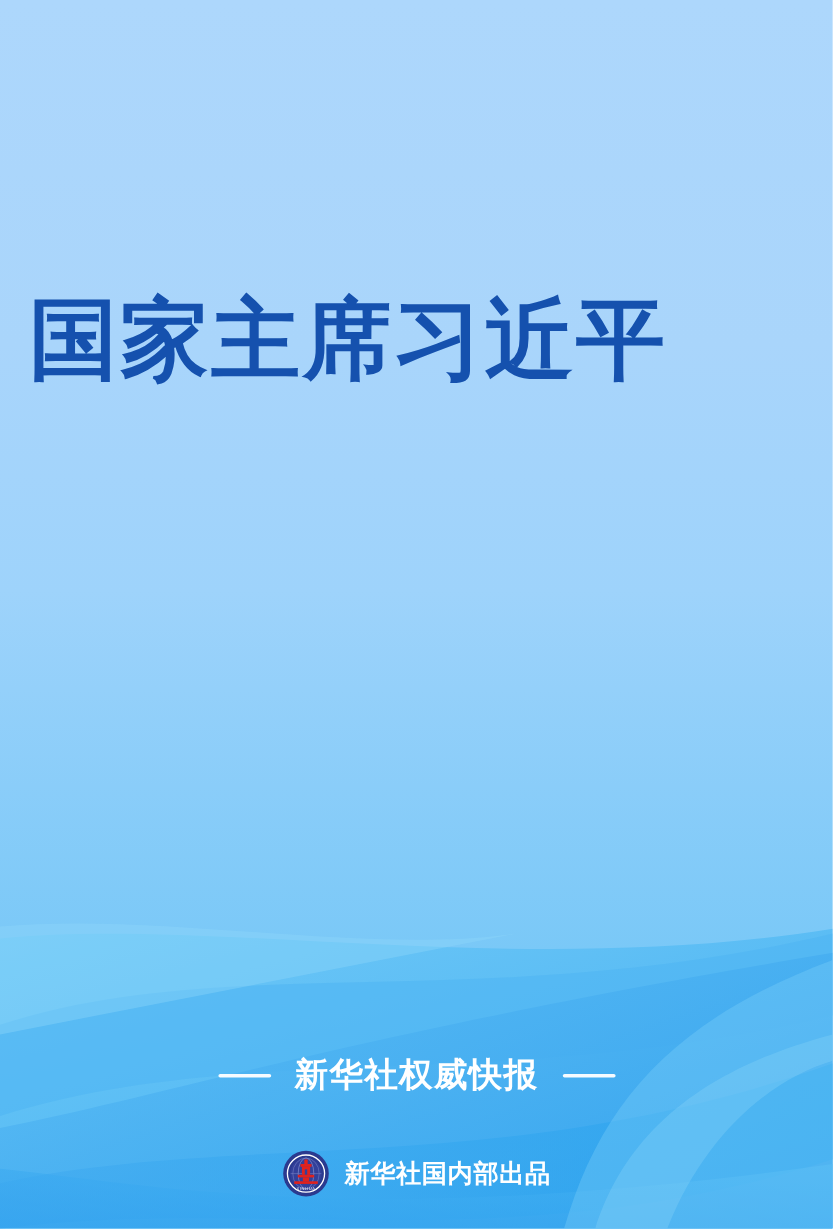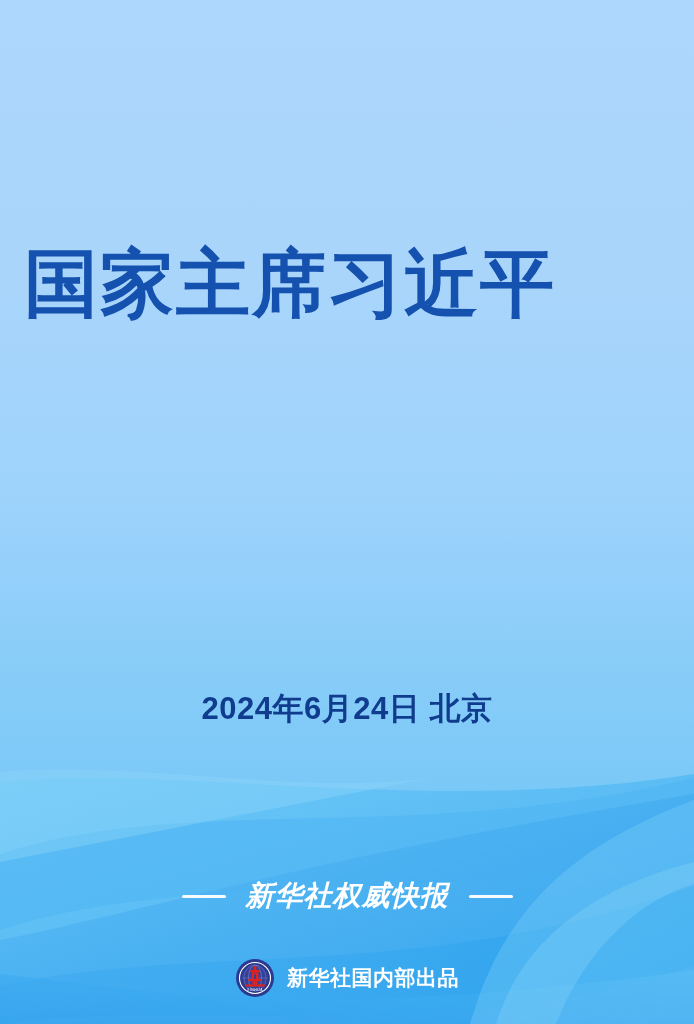--- a/index.html
+++ b/index.html
@@ -72,21 +72,20 @@
   
   .brand-banner {
     position: absolute;
     top: 877px;
     left: 0;
     width: 694px;
     display: flex;
     align-items: center;
     justify-content: center;
     gap: 20px;
-    font-style: italic;
   }
   .banner-rule {
     width: 44px;
     height: 3px;
     background: #ffffff;
     opacity: 0.95;
     border-radius: 2px;
   }
   .banner-text {
     color: #ffffff;
@@ -164,21 +163,20 @@
       <path d="M694,128 C580,158 520,214 496,290 L556,290 C586,214 640,166 694,150 Z" fill="#8FD8F9" opacity="0.30"></path>
 
       <path d="M0,38 C140,26 300,62 430,44 L0,128 Z" fill="#8FD6FA" opacity="0.40"></path>
     </svg>
   </div>
 
   <div class="title-block">
     <div class="title-line">国家主席习近平</div>
   </div>
 
-  <div class="meta-line">2024年6月24日 北京</div>
 
   <div class="brand-banner">
     <span class="banner-rule"></span>
     <span class="banner-text">新华社权威快报</span>
     <span class="banner-rule"></span>
   </div>
 
   <div class="footer-credit">
     <span class="logo-mark">
       <svg viewBox="0 0 40 40" xmlns="http://www.w3.org/2000/svg">

